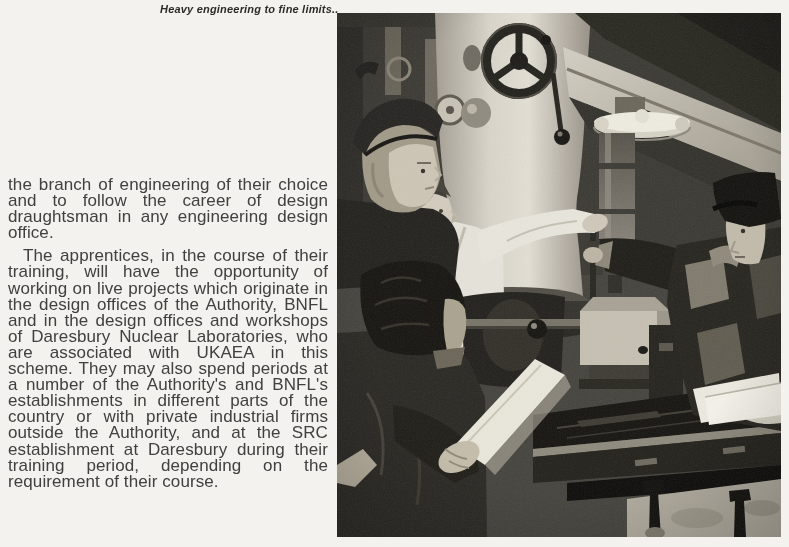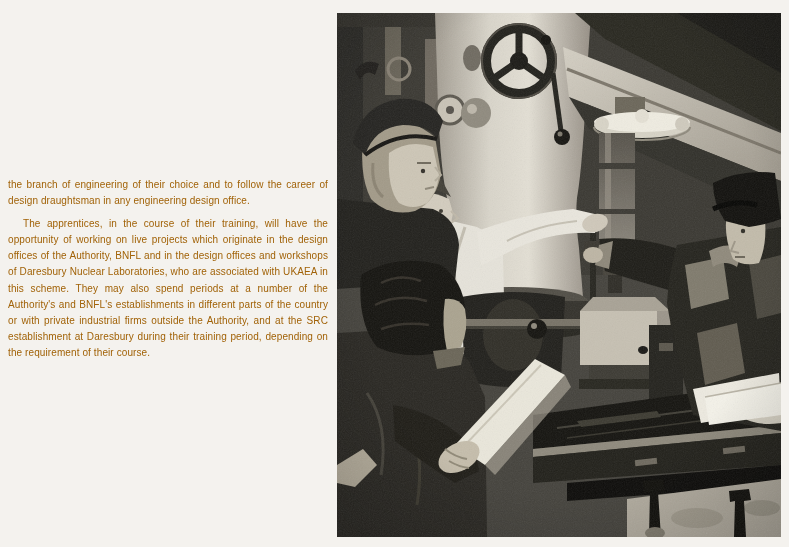--- a/index.html
+++ b/index.html
@@ -8,35 +8,36 @@
     background:#f4f2ee;overflow:hidden;
     font-family:"Liberation Sans",sans-serif;
   }
   .caption{
     position:absolute;left:160px;top:3px;
     font-style:italic;font-weight:600;font-size:11px;
     color:#2b2b28;letter-spacing:.2px;
   }
   .body-text{
     position:absolute;left:8px;top:177px;width:320px;
-    text-align:justify;color:#a16207;
-    font-size:10px;line-height:16.1px;letter-spacing:.1px;
+    text-align:justify;color:#404040;
+    font-size:17px;line-height:16.1px;letter-spacing:.1px;
   }
   .body-text p{margin:0;}
   .body-text p+p{margin-top:7px;text-indent:15px;}
   .photo{
     position:absolute;left:337px;top:13px;width:444px;height:524px;margin:0;
   }
   .photo svg{display:block;}
 </style>
 </head>
 <body>
 
 <div class="page">
 
+  <div class="caption">Heavy engineering to fine limits..</div>
 
   <div class="body-text">
     <p>the branch of engineering of their choice and to follow the career of design draughtsman in any engineering design office.</p>
     <p>The apprentices, in the course of their training, will have the opportunity of working on live projects which originate in the design offices of the Authority, BNFL and in the design offices and workshops of Daresbury Nuclear Laboratories, who are associated with UKAEA in this scheme. They may also spend periods at a number of the Authority's and BNFL's establishments in different parts of the country or with private industrial firms outside the Authority, and at the SRC establishment at Daresbury during their training period, depending on the requirement of their course.</p>
   </div>
 
   <figure class="photo">
     <svg width="444" height="524" viewBox="0 0 444 524" xmlns="http://www.w3.org/2000/svg">
       <defs>
         <linearGradient id="colGrad" x1="0" y1="0" x2="1" y2="0">

